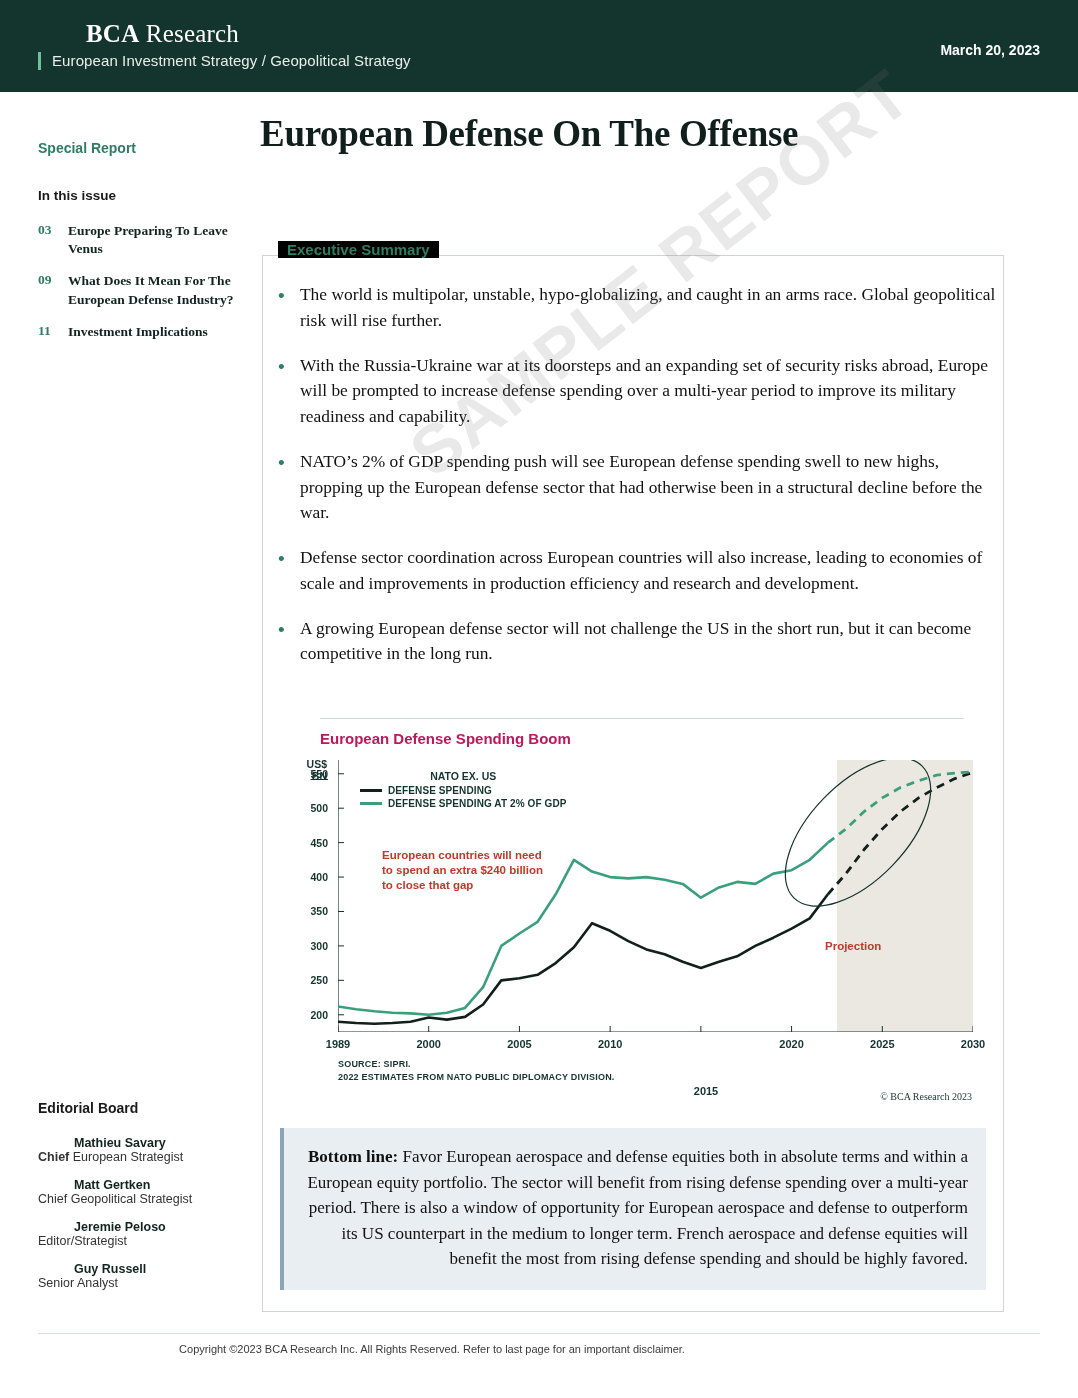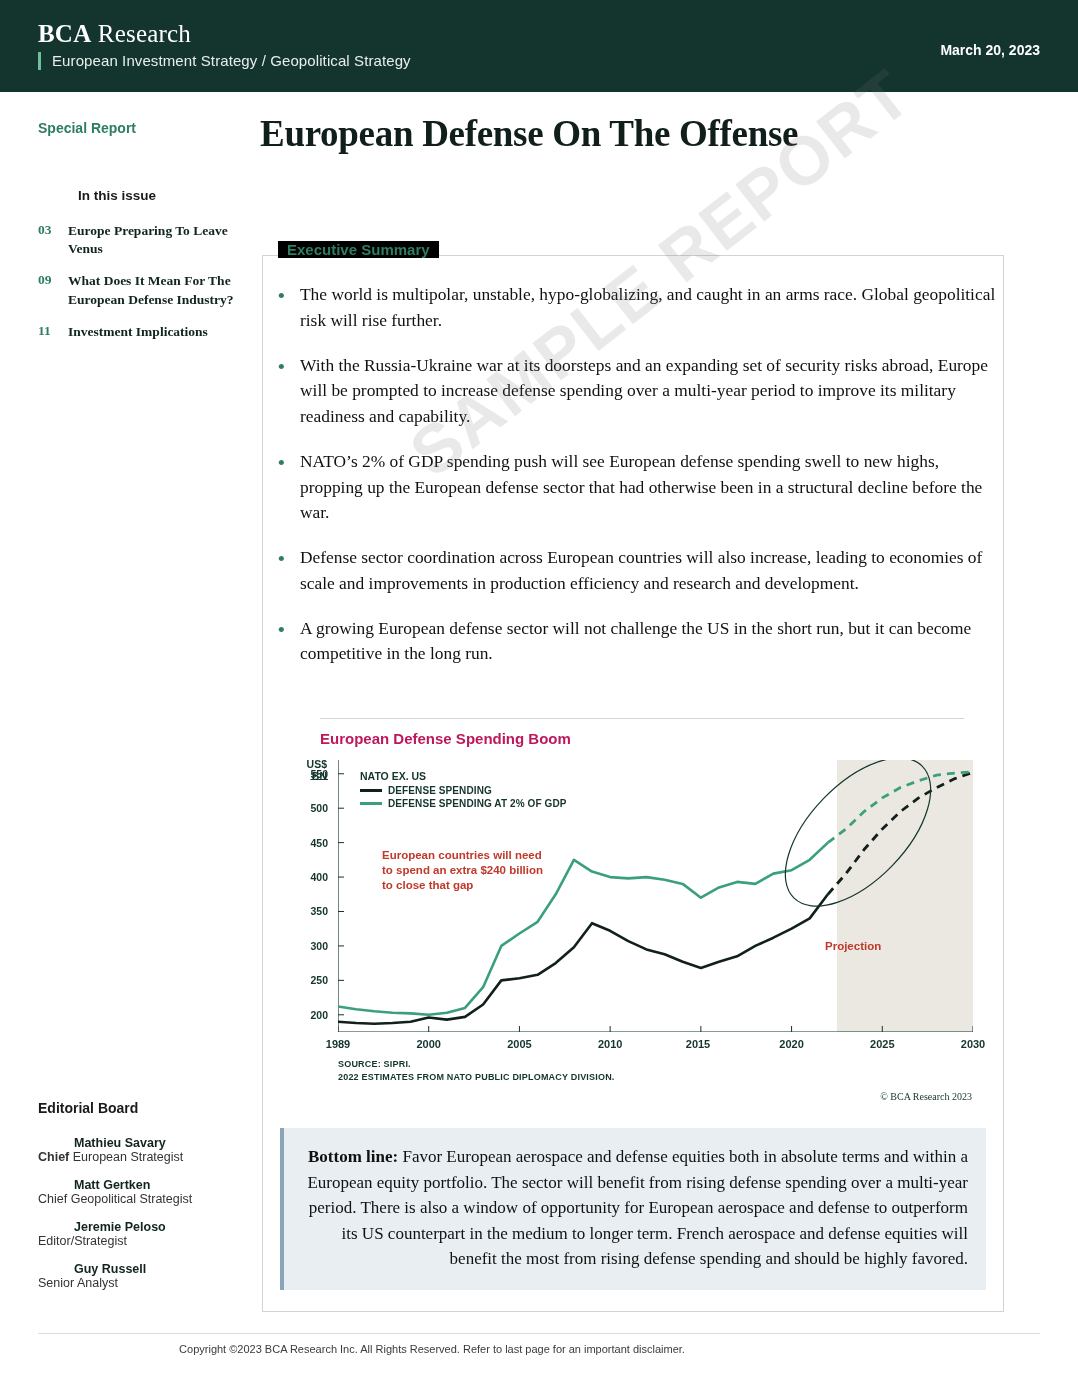--- a/index.html
+++ b/index.html
@@ -15,41 +15,41 @@
   
   .header {
     position:absolute; left:0; top:0; width:1078px; height:92px;
     background:#14342e;
   }
   .brand {
     position:absolute; left:38px; top:20px;
     color:#ffffff; font-size:25px; letter-spacing:.2px;
     font-family:"Liberation Serif", serif;
   }
-  .brand .bca { font-weight:bold; }
+  .brand .bca { font-weight:bold;margin-left:48px; }
   .brand .research { font-weight:normal; }
   .brand-rule {
     position:absolute; left:38px; top:52px; width:3px; height:18px; background:#6fbf9c;
   }
   .subbrand {
     position:absolute; left:52px; top:52px;
     color:#e8eeea; font-size:15px; letter-spacing:.1px;
   }
   .date {
     position:absolute; right:38px; top:42px;
     color:#ffffff; font-size:14px; font-weight:bold;
   }
   
   .special-report {
-    position:absolute; left:38px; top:120px;
+    position:absolute; left:38px; top:140px;
     color:#2f7d62; font-size:14px; font-weight:bold;
   }
   .in-this-issue {
     position:absolute; left:38px; top:188px;
-    font-size:13.5px; font-weight:bold; color:#1a1a1a;margin-left:40px;
+    font-size:13.5px; font-weight:bold; color:#1a1a1a;
   }
   .toc { position:absolute; left:38px; top:222px; width:200px; }
   .toc-item { display:flex; margin-bottom:14px; }
   .toc-num {
     color:#2f7d62; font-weight:bold; font-size:13.5px;
     width:30px; flex:none;
     font-family:"Liberation Serif", serif;
   }
   .toc-label {
     color:#11241f; font-weight:bold; font-size:13.5px; line-height:1.35;
@@ -111,21 +111,21 @@
   .ylab {
     position:absolute; right:4px; font-size:10.5px; font-weight:bold; color:#14342e;
     transform:translateY(-50%);
   }
   .xlabels { position:absolute; left:18px; top:320px; width:635px; }
   .xlab {
     position:absolute; font-size:11px; font-weight:bold; color:#14342e;
     transform:translateX(-50%);
   }
   .legend { position:absolute; left:40px; top:52px; }
-  .legend-title { font-size:10.5px; font-weight:bold; color:#14342e; margin-bottom:3px; }
+  .legend-title { font-size:10.5px; font-weight:bold; color:#14342e; margin-bottom:3px;text-align:center; }
   .legend-row { display:flex; align-items:center; margin-top:2px; }
   .legend-swatch { width:22px; height:3px; margin-right:6px; }
   .legend-text { font-size:10px; font-weight:bold; color:#14342e; letter-spacing:.1px; }
   .annot {
     position:absolute; left:62px; top:130px; width:170px;
     color:#c0392b; font-size:11.5px; font-weight:bold; line-height:1.32;
   }
   .proj-label {
     position:absolute; left:505px; top:222px;
     color:#c0392b; font-size:11.5px; font-weight:bold;
@@ -308,21 +308,21 @@
 
   <div class="annot">European countries will need to spend an extra $240 billion to close that gap</div>
   <div class="proj-label">Projection</div>
   <div class="copy-chart">© BCA Research 2023</div>
 
   <div class="xlabels" id="xlabels">
       <div class="xlab" style="left: 0px;">1989</div>
       <div class="xlab" style="left: 90.7143px;">2000</div>
       <div class="xlab" style="left: 181.429px;">2005</div>
       <div class="xlab" style="left: 272.143px;">2010</div>
-      <div class="xlab" style="left: 360px;">2015</div>
+      <div class="xlab" style="left: 368px; margin-top: 47px;">2015</div>
       <div class="xlab" style="left: 453.571px;">2020</div>
       <div class="xlab" style="left: 544.286px;">2025</div>
       <div class="xlab" style="left: 635px;">2030</div>
     </div>
 
   <div class="source">
     <div>SOURCE: SIPRI.</div>
     <div>2022 ESTIMATES FROM NATO PUBLIC DIPLOMACY DIVISION.</div>
   </div>
 </div>

